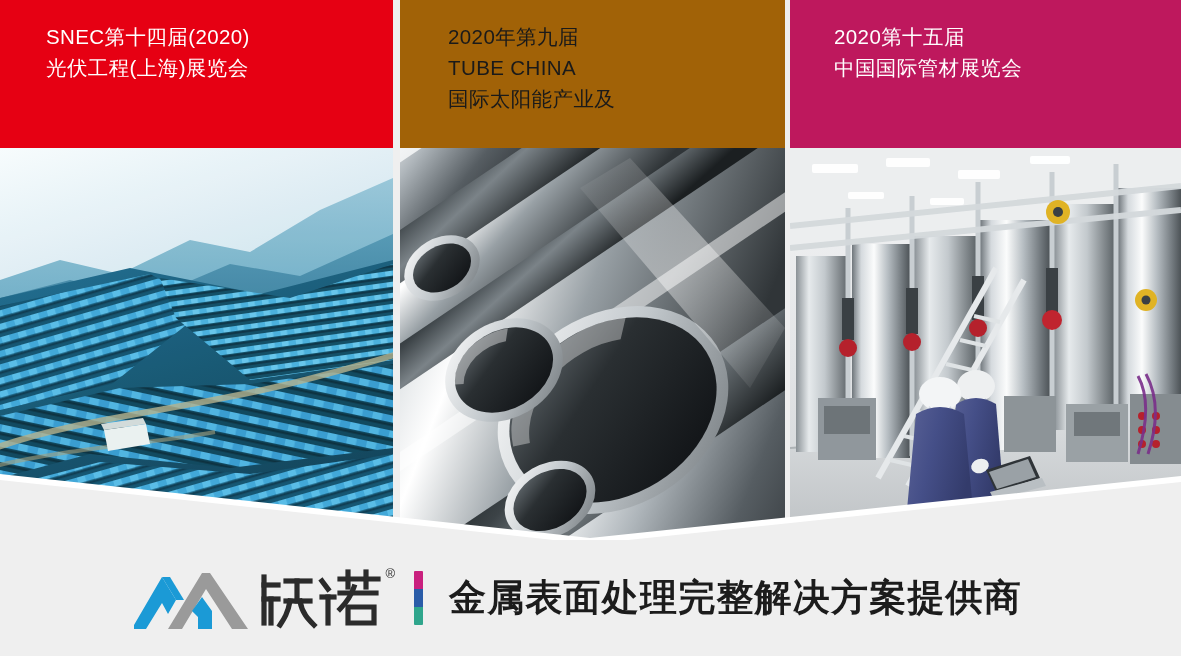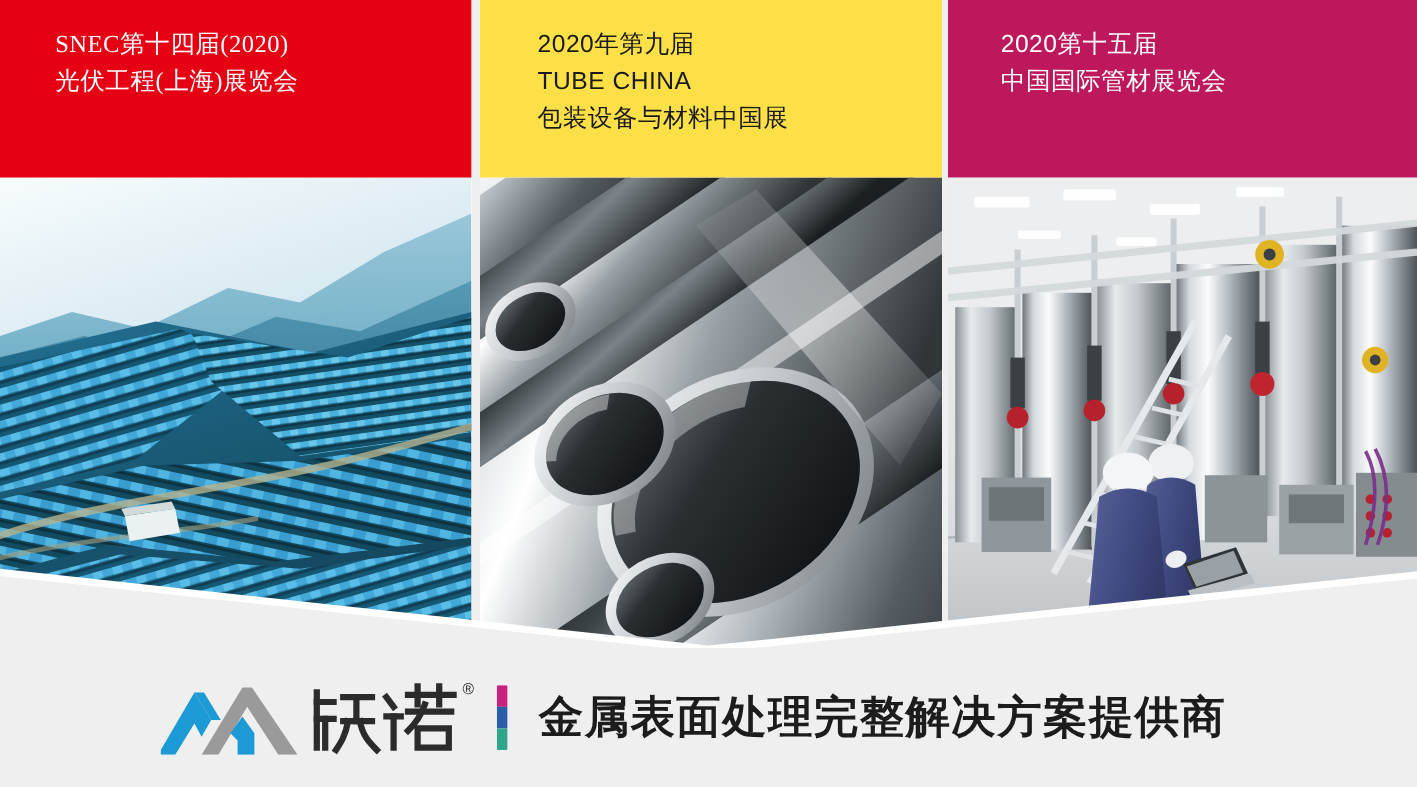--- a/index.html
+++ b/index.html
@@ -12,29 +12,29 @@
 
   
   .panels{position:absolute;left:0;top:0;width:1181px;height:545px;}
   .panel{position:absolute;top:0;height:545px;overflow:hidden;background:#fff;}
   .panel.p1{left:0;width:393px;}
   .panel.p2{left:400px;width:385px;}
   .panel.p3{left:790px;width:391px;}
 
   .band{position:relative;height:148px;width:100%;}
   .band.red{background:#e60013;}
-  .band.yellow{background:#fde047;}
+  .band.yellow{background:#a16207;}
   .band.blue{background:#be185d;}
 
   .band-txt{
     position:absolute;left:46px;top:22px;right:8px;
     line-height:1.5;font-size:20.5px;letter-spacing:.4px;
   }
   .band.yellow .band-txt{left:48px;color:#1a1a1a;}
-  .band.red .band-txt{color:#ffffff;font-family:Liberation Serif, serif;}
+  .band.red .band-txt{color:#ffffff;}
   .band.blue .band-txt{left:44px;color:#ffffff;}
   .band-txt div{white-space:nowrap;}
 
   .photo{position:absolute;left:0;top:148px;width:100%;height:397px;overflow:hidden;}
   .photo svg{display:block;width:100%;height:100%;}
 
   
   .wedge{
     position:absolute;left:0;top:400px;width:1181px;height:160px;
     pointer-events:none;
@@ -148,21 +148,21 @@
           <rect x="0" y="0" width="393" height="397" fill="#7fc4dd" opacity="0.06"></rect>
         </svg>
       </div>
     </div>
 
     <div class="panel p2">
       <div class="band yellow">
         <div class="band-txt">
           <div>2020年第九届</div>
           <div>TUBE CHINA</div>
-          <div>包装设备与材料中国展</div>
+          <div>国际太阳能产业及</div>
         </div>
       </div>
       <div class="photo">
         <svg viewBox="0 0 385 397" preserveAspectRatio="xMidYMid slice">
           <defs>
             <linearGradient id="steelBG" x1="0" y1="0" x2="1" y2="1">
               <stop offset="0" stop-color="#f2f4f5"></stop>
               <stop offset="0.3" stop-color="#b6bcc0"></stop>
               <stop offset="1" stop-color="#4b5256"></stop>
             </linearGradient>

